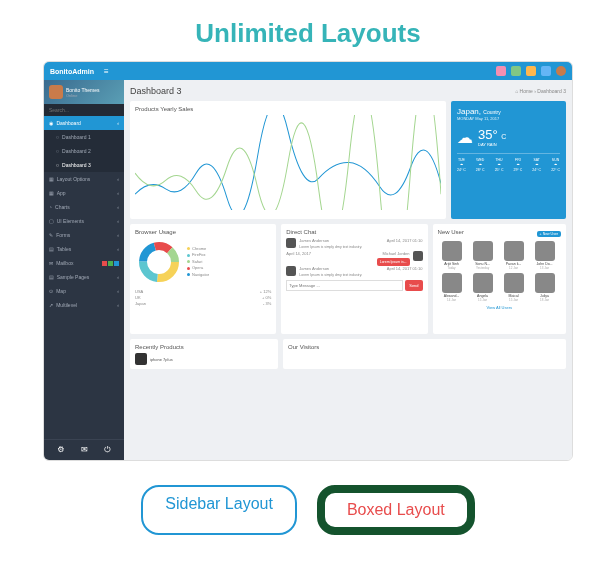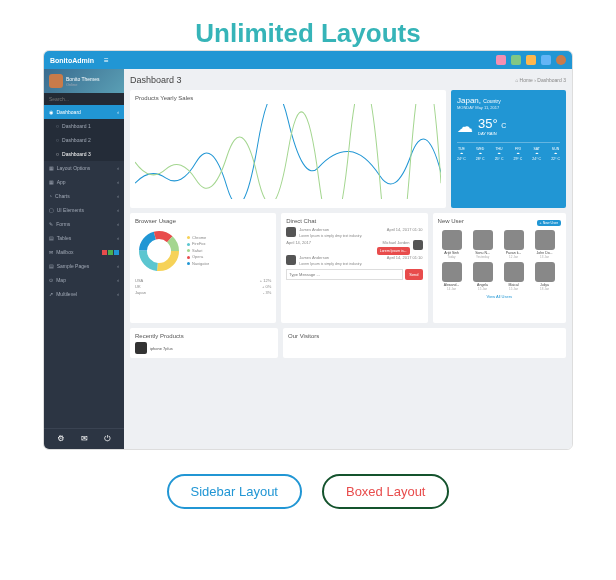--- a/index.html
+++ b/index.html
@@ -1,17 +1,17 @@
 <!DOCTYPE html>
 <html><head>
 <meta charset="utf-8">
 <style>
 *{box-sizing:border-box;margin:0;padding:0;font-family:-apple-system,Arial,sans-serif}
 body{background:#fff;width:616px;height:580px;overflow:hidden;position:relative}
-.title{text-align:center;color:#36b4b8;font-size:26px;font-weight:600;padding:18px 0 1px}
+.title{text-align:center;color:#36b4b8;font-size:26px;font-weight:600;padding:18px 0 12px}
 .monitor{width:530px;height:400px;background:#fff;border:1px solid #ddd;border-radius:6px;margin:0 auto;overflow:hidden;position:relative;font-size:6px}
 .topbar{height:18px;background:#2196d4;display:flex;align-items:center;color:#fff;padding:0 6px}
 .brand{font-size:7px;font-weight:600}
 .hamburger{margin-left:10px;font-size:8px;cursor:pointer}
 .topicons{margin-left:auto;display:flex;gap:5px}
 .topicons span{width:10px;height:10px;border-radius:2px;display:inline-block}
 .body{display:flex;height:calc(100% - 18px)}
 .sidebar{width:80px;background:#2c3543;color:#a0a8b5;font-size:5px;display:flex;flex-direction:column}
 .profile{background:linear-gradient(135deg,#3a6b8f,#5a9fb5);padding:5px;display:flex;align-items:center;gap:3px}
 .avatar{width:14px;height:14px;border-radius:3px;background:#c97b4a}
@@ -62,24 +62,24 @@
 .nubtn{background:#2196d4;color:#fff;font-size:3.5px;padding:1px 3px;border-radius:2px}
 .ugrid{display:flex;flex-wrap:wrap;gap:3px;margin-top:3px}
 .usr{width:28px;text-align:center}
 .usr .a{width:20px;height:20px;border-radius:3px;background:#888;margin:0 auto}
 .usr .n{font-size:3.5px;color:#444;margin-top:1px;white-space:nowrap;overflow:hidden;text-overflow:ellipsis}
 .usr .d{font-size:3px;color:#aaa}
 .vall{text-align:center;font-size:4px;color:#2196d4;margin-top:3px;cursor:pointer}
 .recent{width:148px;height:30px}
 .visitors{flex:1;height:30px}
 .pills{display:flex;justify-content:center;gap:20px;margin-top:24px}
-.pill{padding:8px 22px;border-radius:18px;font-size:13px;font-weight:500;cursor:pointer}
+.pill{padding:8px 22px;border-radius:18px;font-size:16px;font-weight:500;cursor:pointer}
 .p1{border:2px solid #2196d4;color:#2196d4}
 .p2{border:2px solid #5a6370;color:#5a6370}
-.p3{border:2px solid #14532d;color:#e84c4c}
+.p3{border:8px solid #14532d;color:#e84c4c}
 svg.chart{width:100%;height:95px}
 </style>
 </head>
 <body>
 
 <div class="title">Unlimited Layouts</div>
 
 <div class="monitor">
   <div class="topbar">
     <span class="brand">BonitoAdmin</span>

